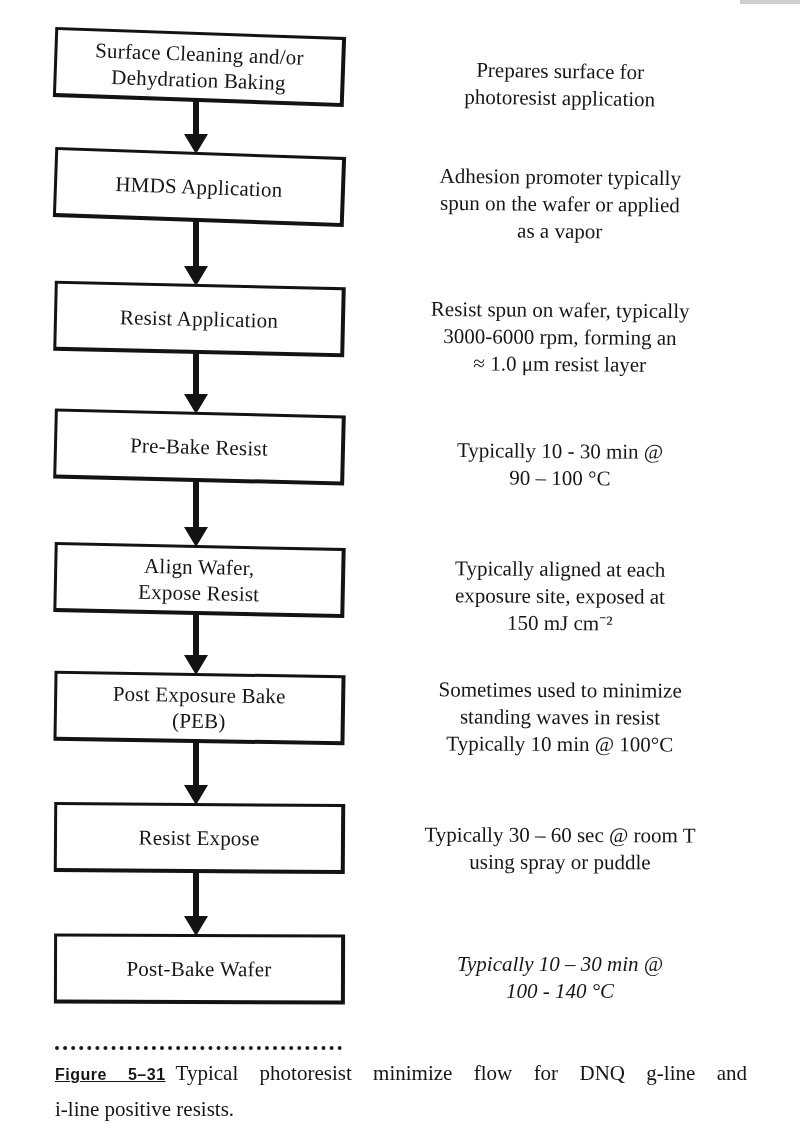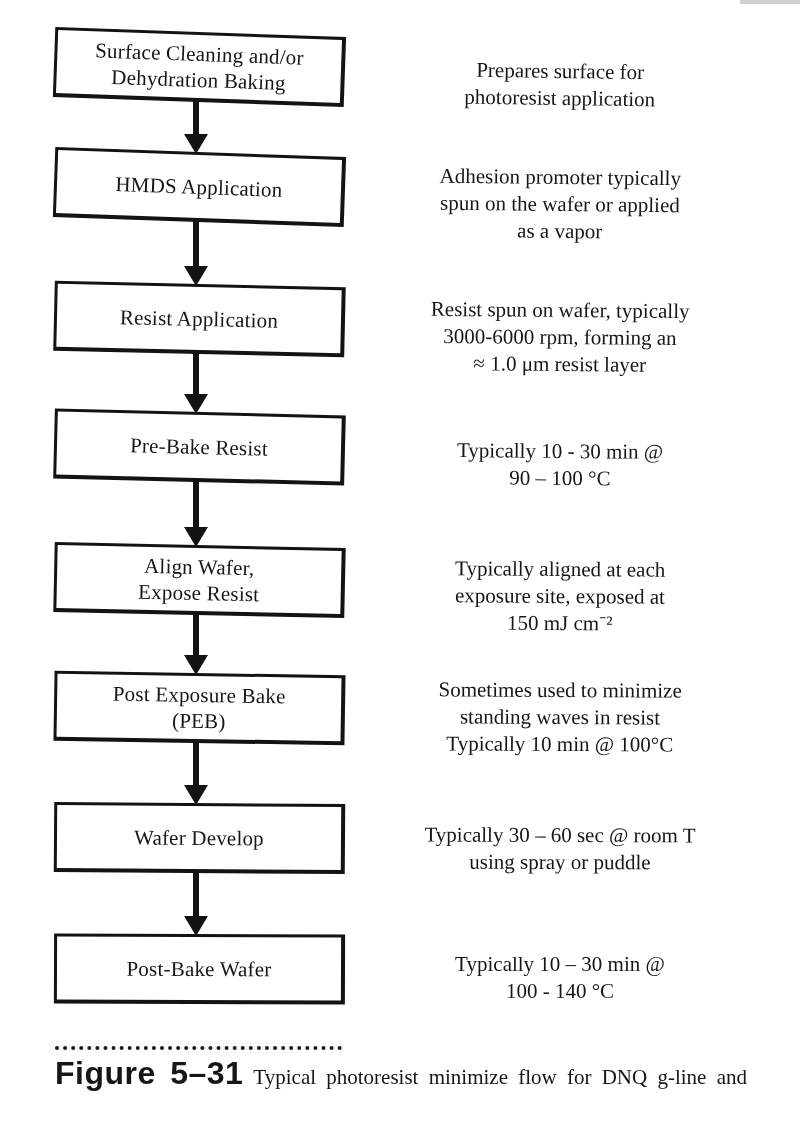--- a/index.html
+++ b/index.html
@@ -87,23 +87,24 @@
     position: absolute;
     left: 55px; top: 1056px;
     width: 692px;
     font-size: 21px;
     line-height: 35px;
   }
   .cap-line1 { text-align: justify; text-align-last: justify; }
   .fig-label {
     font-family: "Liberation Sans", sans-serif;
     font-weight: 700;
-    font-size: 32px;
+    font-size: 16px;
     letter-spacing: 0.5px;
     padding-right: 10px;
+    text-decoration: underline;
   }
 </style>
 </head>
 <body>
 
 <div class="page">
 
   <div class="scan-strip"></div>
 
   <div>
@@ -175,39 +176,40 @@
     <div class="step-desc" style="top:677px; transform:rotate(0.3deg);">Sometimes used to minimize
 standing waves in resist
 Typically 10 min @ 100°C</div>
 
     <div class="down-arrow" style="top:741px; height:64px;">
       <div class="arrow-stem"></div>
       <div class="arrow-head"></div>
     </div>
 
     <div class="step-box" style="top:803px; transform:rotate(0.4deg);">
-      <span class="step-label">Wafer Develop</span>
+      <span class="step-label">Resist Expose</span>
     </div>
     <div class="step-desc" style="top:822px; transform:rotate(0.2deg);">Typically 30 – 60 sec @ room T
 using spray or puddle</div>
 
     <div class="down-arrow" style="top:871px; height:65px;">
       <div class="arrow-stem"></div>
       <div class="arrow-head"></div>
     </div>
 
     <div class="step-box" style="top:934px; transform:rotate(0.2deg);">
       <span class="step-label">Post-Bake Wafer</span>
     </div>
-    <div class="step-desc" style="top:951px;">Typically 10 – 30 min @
+    <div class="step-desc" style="top:951px;font-style:italic;">Typically 10 – 30 min @
 100 - 140 °C</div>
 
   </div>
 
   <div class="caption-divider"></div>
 
   <div class="figure-caption">
     <div class="cap-line1">
       <span class="fig-label">Figure 5–31</span><span>Typical photoresist minimize flow for DNQ g-line and</span>
     </div>
+    <div class="cap-line2">i-line positive resists.</div>
   </div>
 
 </div>
 
 </body></html>

